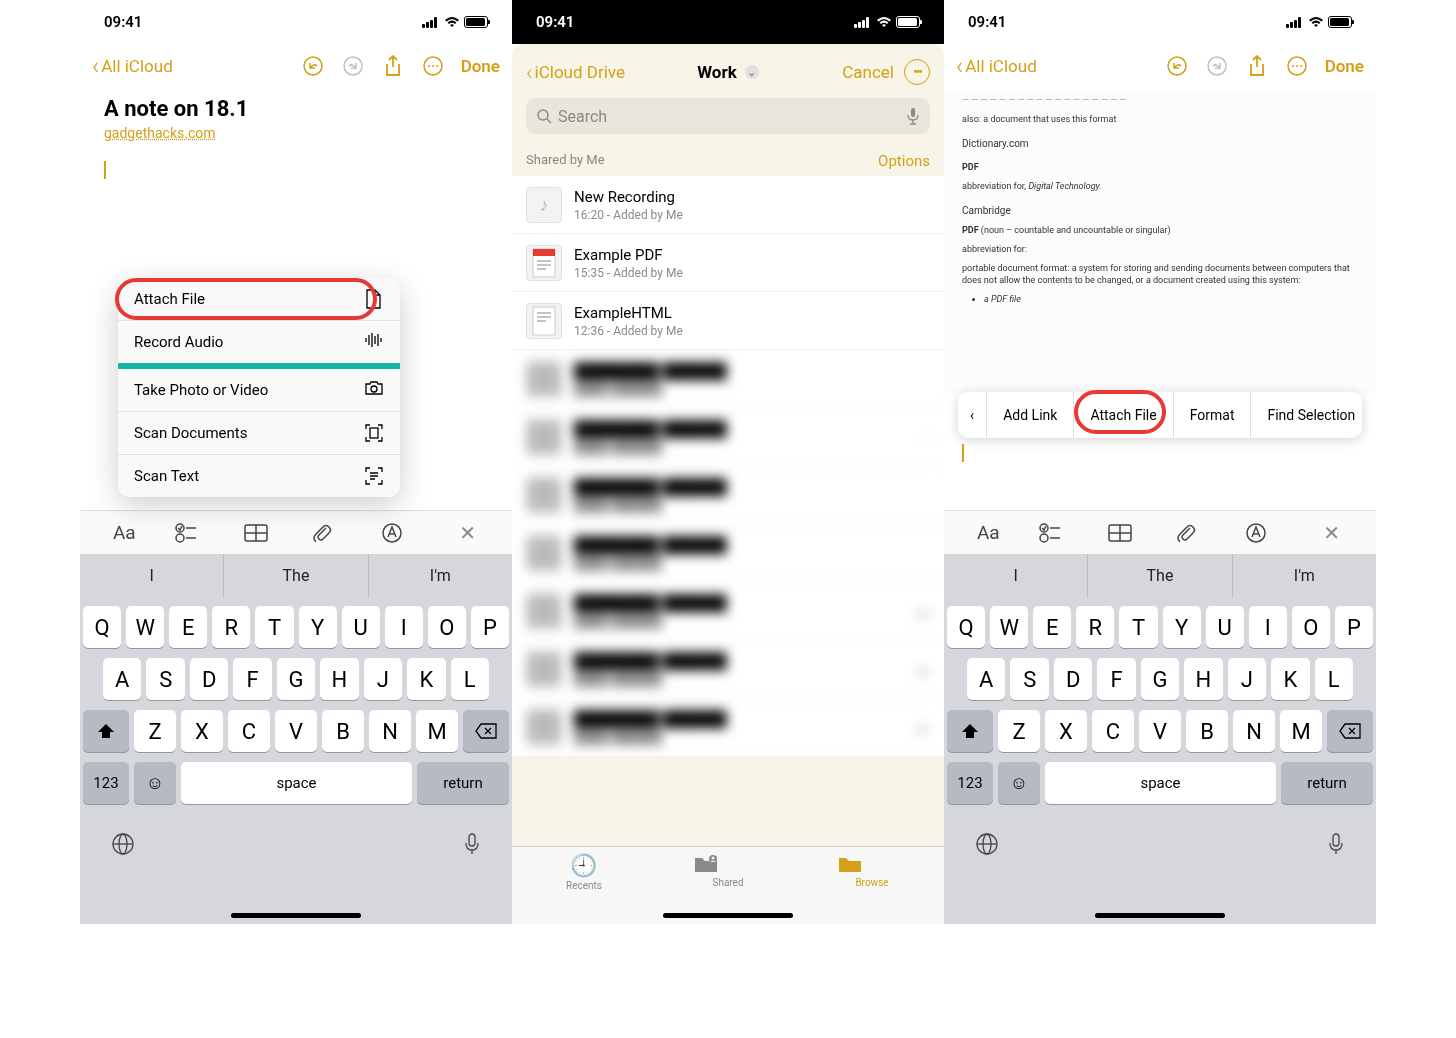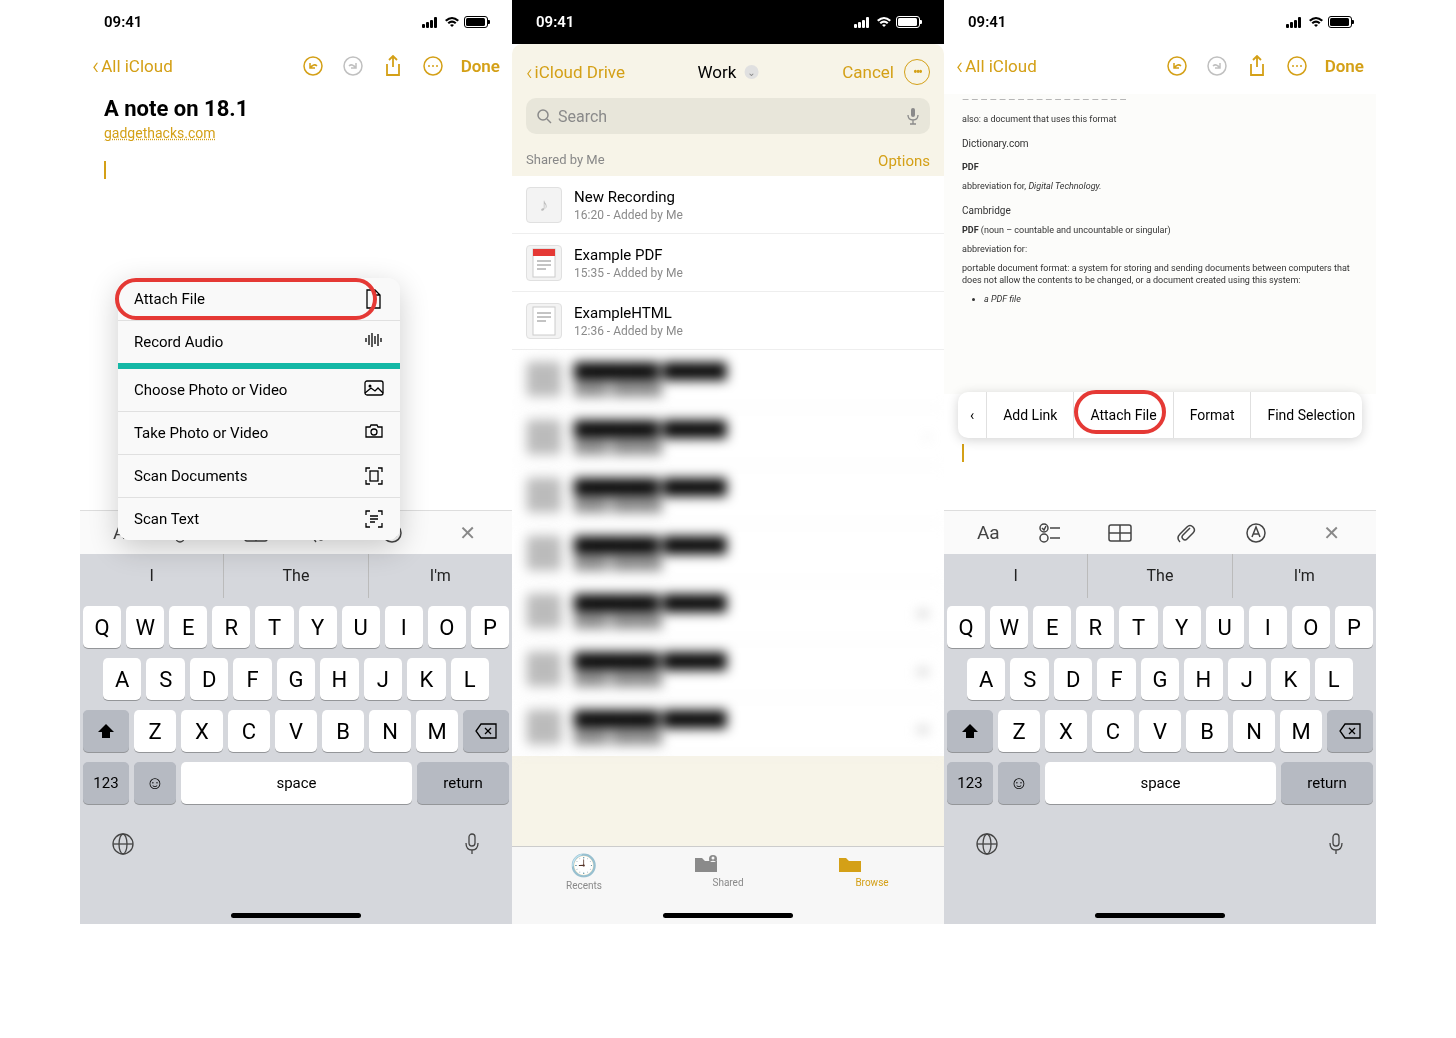--- a/index.html
+++ b/index.html
@@ -59,21 +59,21 @@
 .key.space { flex: 1; font-size: 15px; }
 .key.ret { flex: 0 0 92px; font-size: 15px; text-align: center; }
 .key.num { flex: 0 0 46px; font-size: 15px; }
 .key.emoji { flex: 0 0 42px; font-size: 18px; }
 .kb-bottom { display: flex; justify-content: space-between; padding: 18px 28px 8px; font-size: 22px; }
 .home-ind { position: absolute; bottom: 6px; left: 50%; transform: translateX(-50%); width: 130px; height: 5px; background: #000; border-radius: 3px; }
 .files-wrap { background: #f7f4e8; position: absolute; top: 44px; left: 0; right: 0; bottom: 0; border-radius: 10px 10px 0 0; padding-top: 6px; }
 .files-nav { display: flex; align-items: center; padding: 6px 14px; height: 44px; }
 .files-back { color: #d4a017; font-size: 17px; display: flex; align-items: center; }
 .files-back .chev { font-size: 22px; font-weight: 300; margin-right: 2px; }
-.files-title { position: absolute; left: 50%; transform: translateX(-50%); font-size: 17px; font-weight: 400; display: flex; align-items: center; gap: 8px; }
+.files-title { position: absolute; left: 50%; transform: translateX(-50%); font-size: 17px; font-weight: 700; display: flex; align-items: center; gap: 8px; }
 .files-title .dd { font-size: 10px; color: #888; background: #e0e0e0; border-radius: 50%; width: 14px; height: 14px; display: inline-flex; align-items: center; justify-content: center; }
 .files-cancel { margin-left: auto; color: #d4a017; font-size: 17px; }
 .files-more { width: 26px; height: 26px; border: 1.5px solid #d4a017; border-radius: 50%; display: flex; align-items: center; justify-content: center; color: #d4a017; margin-left: 10px; font-size: 14px; letter-spacing: -2px; }
 
 .search-bar { margin: 4px 14px 8px; height: 36px; background: #e8e6da; border-radius: 10px; display: flex; align-items: center; padding: 0 10px; color: #8a8a8a; font-size: 16px; gap: 6px; }
 .search-bar .mic { margin-left: auto; }
 
 .section-header { display: flex; justify-content: space-between; padding: 10px 14px 6px; font-size: 13px; color: #888; }
 .section-header .opts { color: #d4a017; font-size: 15px; }
 
@@ -188,30 +188,20 @@
       <div class="popover-item sep">
         <span>Record Audio</span>
         <span class="pi-icon">
           <svg width="20" height="16" viewBox="0 0 20 16">
             <line x1="2" y1="6" x2="2" y2="10" stroke="#000" stroke-width="1.3"></line>
             <line x1="5" y1="3" x2="5" y2="13" stroke="#000" stroke-width="1.3"></line>
             <line x1="8" y1="1" x2="8" y2="15" stroke="#000" stroke-width="1.3"></line>
             <line x1="11" y1="4" x2="11" y2="12" stroke="#000" stroke-width="1.3"></line>
             <line x1="14" y1="2" x2="14" y2="14" stroke="#000" stroke-width="1.3"></line>
             <line x1="17" y1="6" x2="17" y2="10" stroke="#000" stroke-width="1.3"></line>
-          </svg>
-        </span>
-      </div>
-      <div class="popover-item">
-        <span>Choose Photo or Video</span>
-        <span class="pi-icon">
-          <svg width="20" height="16" viewBox="0 0 20 16">
-            <rect x="1" y="1" width="18" height="14" rx="2" fill="none" stroke="#000" stroke-width="1.3"></rect>
-            <circle cx="6" cy="6" r="1.5" fill="#000"></circle>
-            <path d="M1 13 L7 8 L11 11 L14 8 L19 13" fill="none" stroke="#000" stroke-width="1.3"></path>
           </svg>
         </span>
       </div>
       <div class="popover-item">
         <span>Take Photo or Video</span>
         <span class="pi-icon">
           <svg width="20" height="16" viewBox="0 0 20 16">
             <path d="M2 4 L6 4 L7 2 L13 2 L14 4 L18 4 L18 14 L2 14 Z" fill="none" stroke="#000" stroke-width="1.3"></path>
             <circle cx="10" cy="9" r="3" fill="none" stroke="#000" stroke-width="1.3"></circle>
           </svg>

